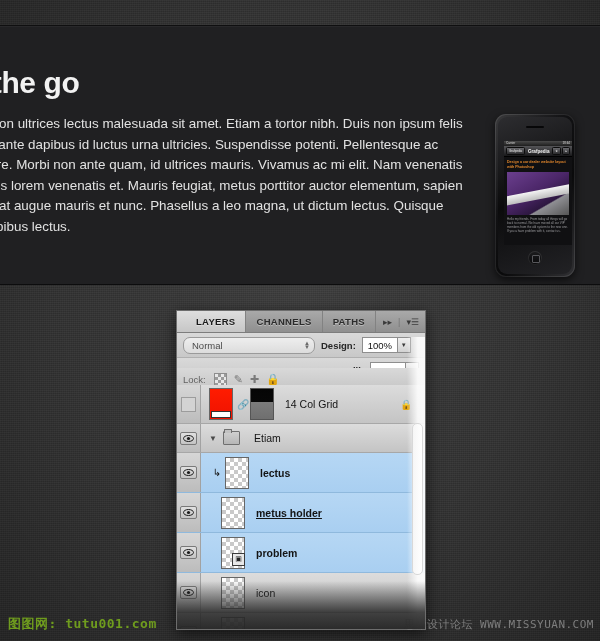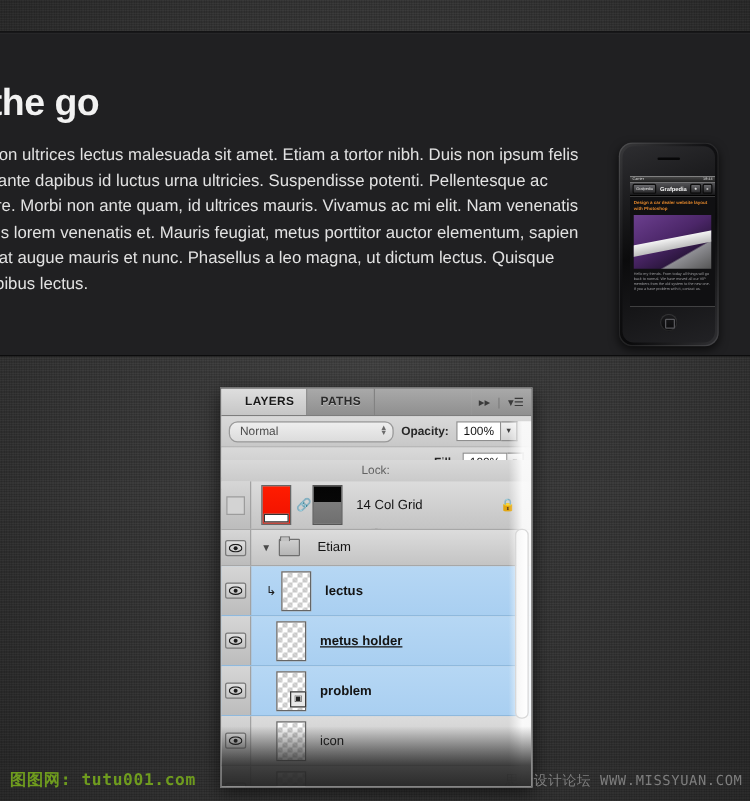--- a/index.html
+++ b/index.html
@@ -298,53 +298,54 @@
           <i></i>
         </div>
     </div>
   </div>
 </div>
 
 <div class="ps-panel">
 
   <div class="ps-tabs">
     <div class="ps-tab active">LAYERS</div>
+    <div class="ps-tab">CHANNELS</div>
     <div class="ps-tab">PATHS</div>
     <div class="ps-tab-spacer"></div>
     <div class="ps-tab-icons">
       <span>▸▸</span>
       <span class="sep">|</span>
       <span>▾☰</span>
     </div>
   </div>
 
   <div class="ps-row">
     <div class="blend-select">
       <span>Normal</span>
       <span class="spin">
           <span>▲</span>
           <span>▼</span>
         </span>
     </div>
-    <span class="lbl">Opacity:</span>
+    <span class="lbl">Design:</span>
     <span class="fld">
       <span class="numbox">100%</span>
       <span class="numarrow">▼</span>
     </span>
   </div>
 
   <div class="ps-row" style="justify-content:flex-end;">
     <span class="lbl">Fill:</span>
     <span class="fld">
       <span class="numbox">100%</span>
       <span class="numarrow">▼</span>
     </span>
   </div>
 
-  <div class="lock-row" style="position:absolute;top:57px;left:0;right:0;flex-direction:column;">
+  <div class="lock-row" style="position:absolute;top:57px;left:0;right:0;">
     <span class="lock-label">Lock:</span>
     <span class="lk lk-trans"></span>
     <span style="font-size:11px;color:#7a7a7a;">✎</span>
     <span style="font-size:11px;color:#7a7a7a;">✚</span>
     <span style="font-size:11px;color:#7a7a7a;">🔒</span>
   </div>
 
   <div class="layers">
 
     <div class="layer first">

